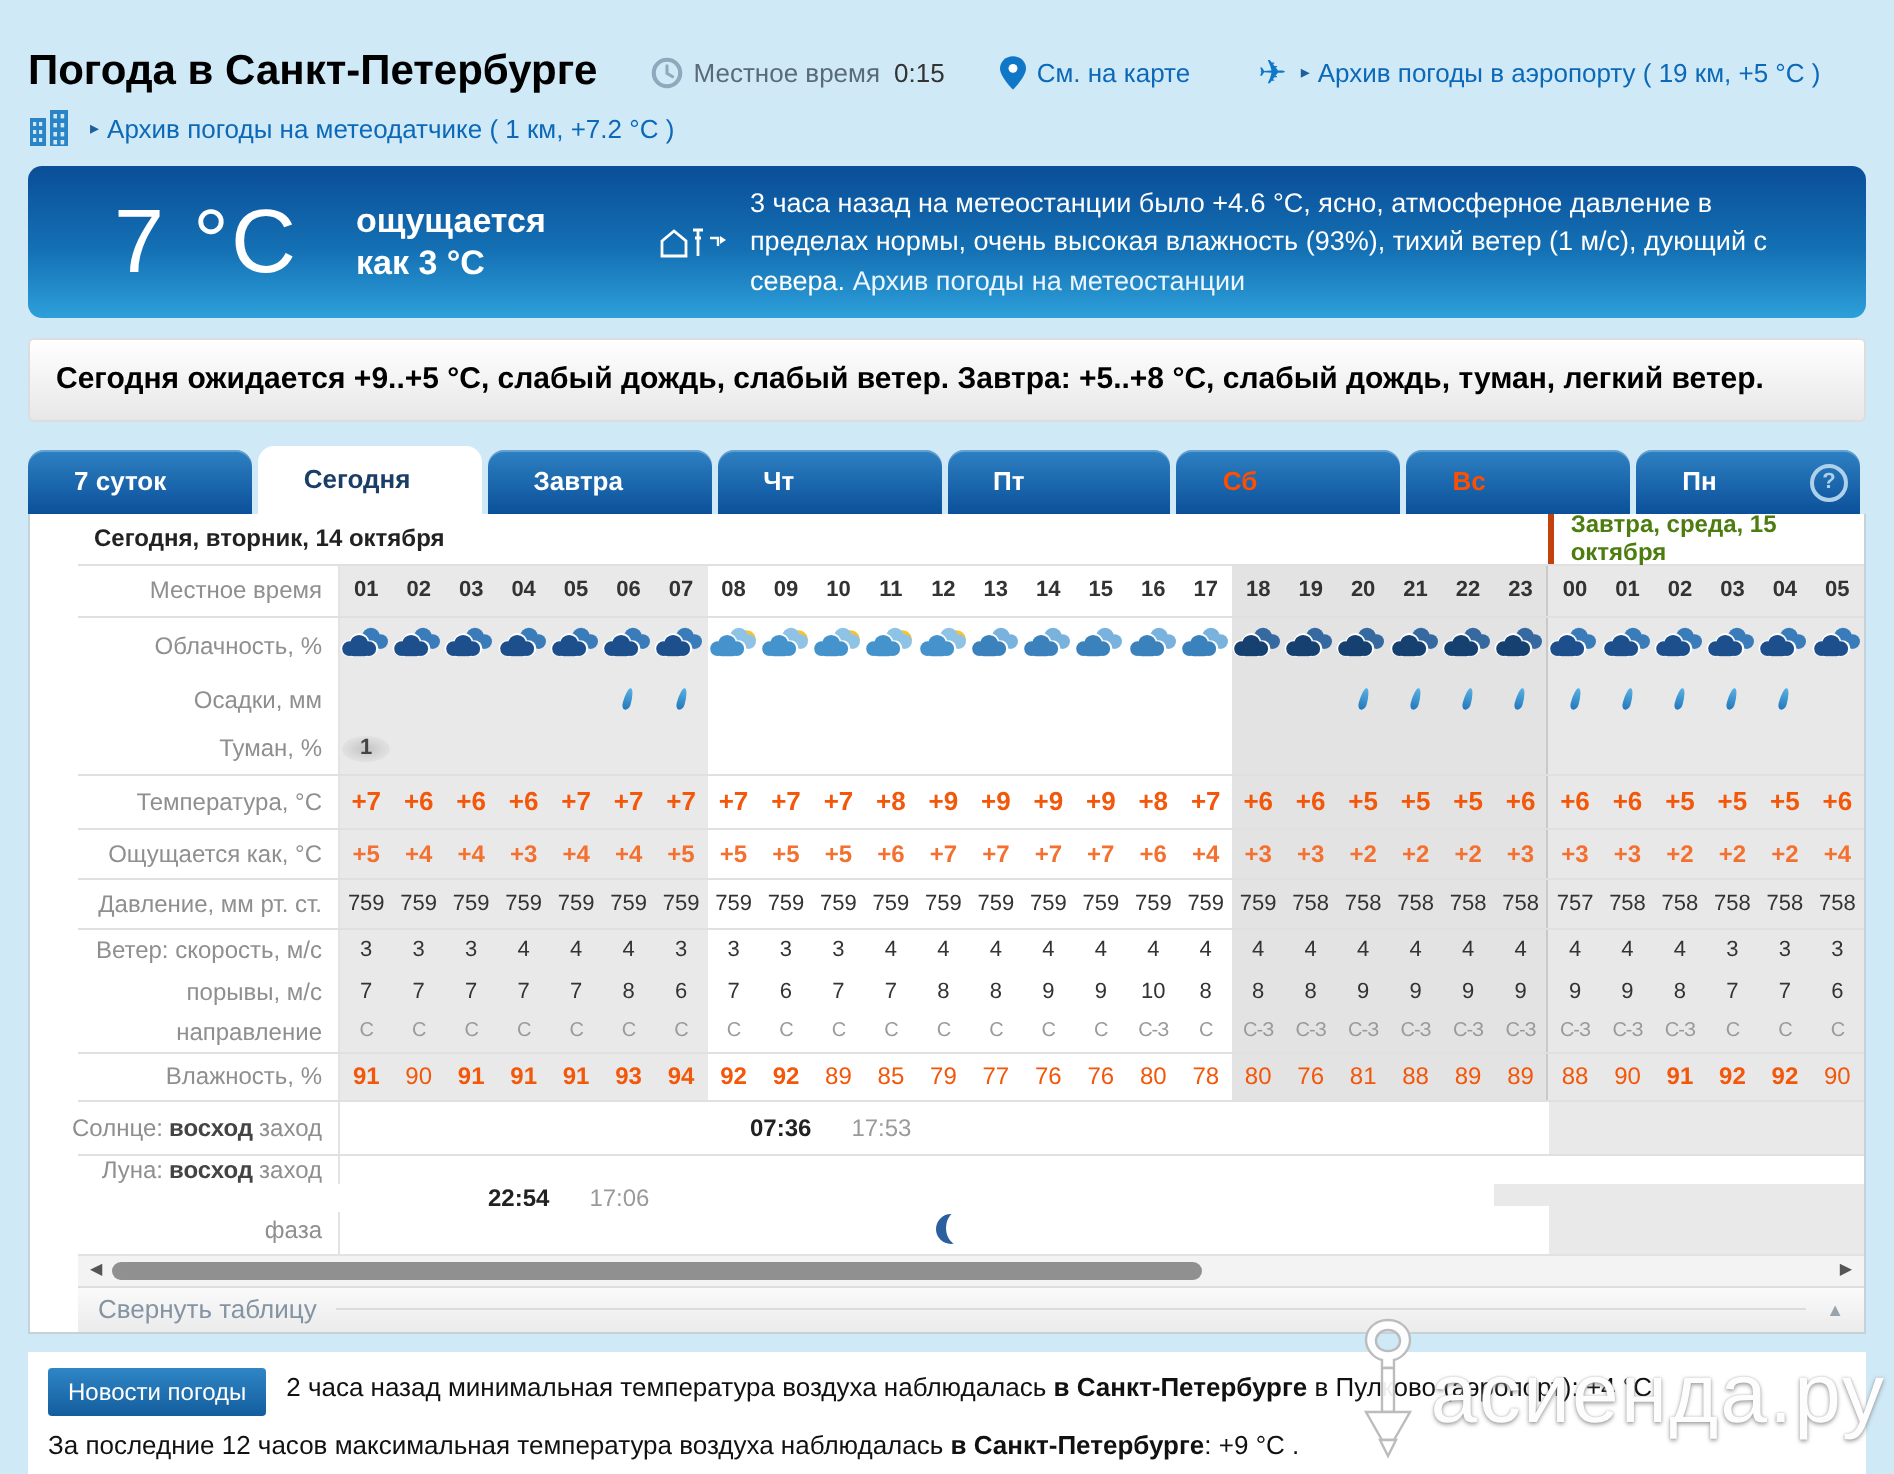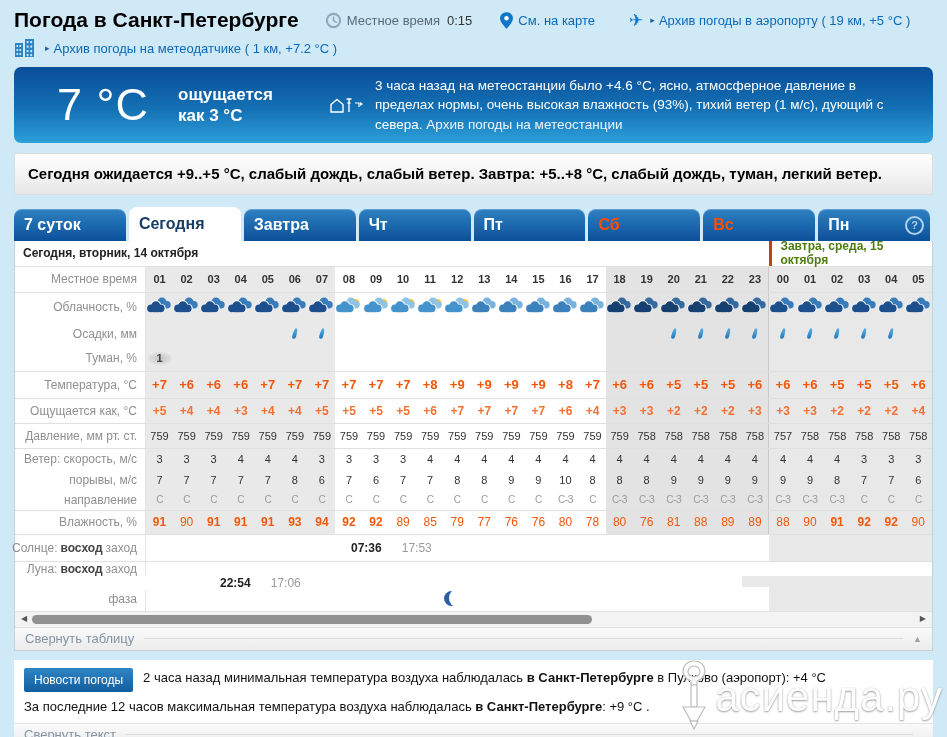--- a/index.html
+++ b/index.html
@@ -4,21 +4,21 @@
 <style>
   html,body{margin:0;padding:0;}
   body{
     width:947px;height:737px;position:relative;overflow:hidden;
     background:#cfe9f7;font-family:"Liberation Sans",sans-serif;
     -webkit-font-smoothing:antialiased;
   }
   .page{padding:0 14px;position:relative;}
 
   
-  .hdr-line1{display:flex;align-items:center;padding-top:8px;}
+  .hdr-line1{display:flex;align-items:center;padding-top:24px;}
   .page-title{font-size:21px;font-weight:bold;color:#000;margin-right:26px;white-space:nowrap;}
   .hdr-item{display:flex;align-items:center;font-size:13px;color:#5a6b78;white-space:nowrap;}
   .hdr-time-val{color:#333;margin-left:7px;}
   .lnk{color:#0c69b8;text-decoration:none;font-size:13px;cursor:pointer;}
   .mini-arrow{color:#1f5fa0;font-size:9px;margin:0 4px 0 5px;}
   .ic{display:inline-flex;align-items:center;justify-content:center;margin-right:5px;}
   .plane-ic{color:#1076c8;font-size:17px;margin-right:2px;}
   .hdr-line2{display:flex;align-items:center;margin-top:6px;}
 
   
@@ -40,32 +40,32 @@
   }
 
   
   .tabs{display:flex;margin-top:12px;height:34px;align-items:flex-end;position:relative;}
   .tab{
     flex:1;height:32px;margin-right:3px;border-radius:8px 8px 0 0;cursor:pointer;
     background:linear-gradient(180deg,#2e81c2 0%,#0b509a 100%);
     box-shadow:inset 0 1px 0 rgba(255,255,255,.25);
   }
   .tab:last-child{margin-right:0;}
-  .tab span{display:block;padding-left:10px;line-height:31px;font-size:16px;font-weight:bold;color:#fff;}
+  .tab span{display:block;padding-left:23px;line-height:31px;font-size:13px;font-weight:bold;color:#fff;}
   .tab.weekend span{color:#ff4e00;}
   .tab.active{background:#fff;height:34px;box-shadow:none;}
   .tab.active span{color:#1a3e66;line-height:33px;}
   .help{
     position:absolute;right:9px;top:9px;width:15px;height:15px;border-radius:50%;
     border:2px solid #aed0ea;color:#aed0ea;font-size:11px;font-weight:bold;
     display:flex;align-items:center;justify-content:center;cursor:pointer;
   }
 
   
-  .tablebox{background:#fff;border:1px solid #c6d2da;border-top:none;}
+  .tablebox{background:#fff;border:1px solid #c6d2da;border-top:none;padding-left:24px;}
   .trow{display:flex;border-top:1px solid #e0e0e0;}
   .trow.noline{border-top:none;}
   .rlabel{
     width:131px;box-sizing:border-box;padding-right:8px;text-align:right;color:#8f8f8f;
     font-size:12px;display:flex;align-items:center;justify-content:flex-end;
     border-right:1px solid #e3e3e3;white-space:nowrap;
   }
   .rlabel b{color:#444;margin:0 3px;}
   .cells{flex:1;display:flex;min-width:0;}
   .cell{flex:1;display:flex;align-items:center;justify-content:center;overflow:hidden;min-width:0;}

